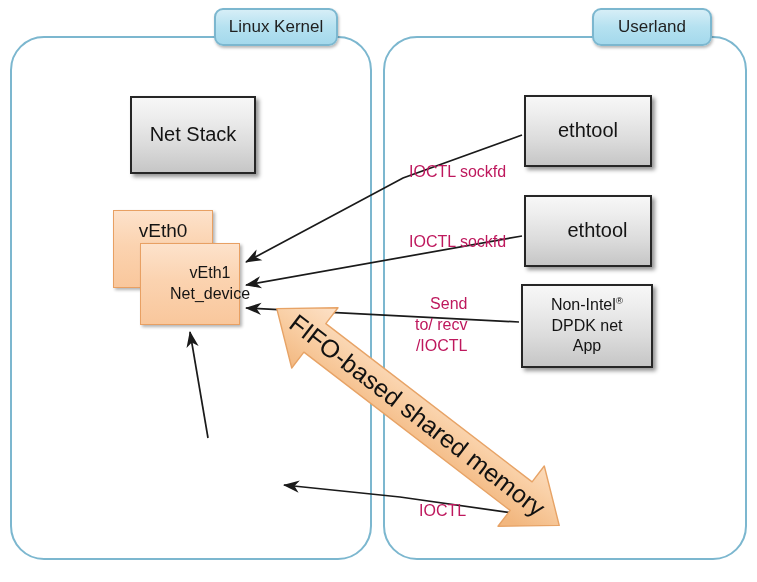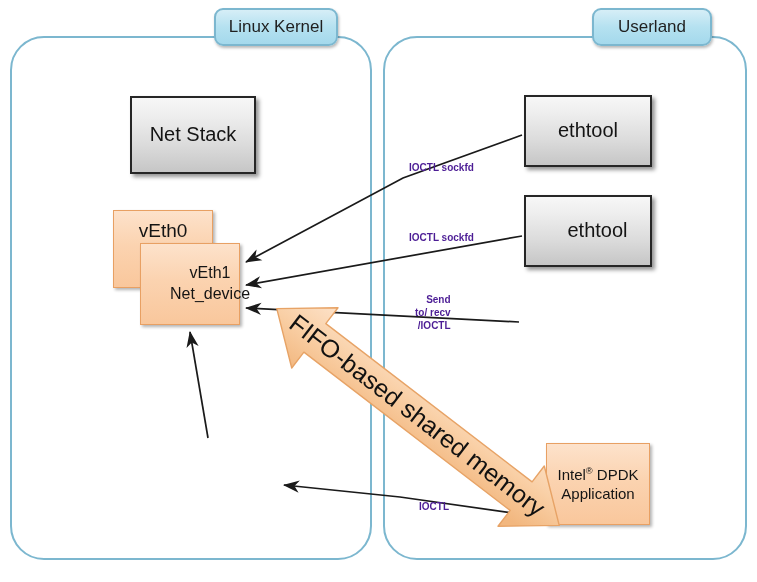--- a/index.html
+++ b/index.html
@@ -62,23 +62,22 @@
   }
   #box-veth0{left:113px;top:210px;width:100px;height:78px;font-size:19px;justify-content:flex-start;padding-top:8px;}
   #box-veth1{left:140px;top:243px;width:100px;height:82px;z-index:5;padding-left:40px;}
   #box-kni{left:178px;top:440px;width:100px;height:78px;}
   #box-dpdkapp{left:546px;top:443px;width:104px;height:82px;font-size:15px;}
 
   sup{font-size:0.62em;vertical-align:super;line-height:0;}
 
   
   .lbl{
-    position:absolute;font-size:10px;color:#4c1d95;line-height:1.32;
+    position:absolute;font-size:16px;color:#be185d;line-height:1.32;
     white-space:pre-line;
-    font-weight:bold;
   }
   #lbl-ioctl1{left:409px;top:161px;}
   #lbl-ioctl2{left:409px;top:231px;}
   #lbl-send{left:415px;top:293px;text-align:right;}
   #lbl-register{left:152px;top:388px;}
   #lbl-ioctl3{left:419px;top:500px;}
 
   
   #arrows{position:absolute;left:0;top:0;width:757px;height:582px;overflow:visible;}
 
@@ -162,25 +161,26 @@
 
 
   <div class="gbox" id="box-ifconfig">
     <span>ethtool</span>
   </div>
 
   <div class="gbox" id="box-ethtool">
     <span>ethtool</span>
   </div>
 
+  <div class="gbox" id="box-nonintel">
+    <span>Non-Intel<sup>®</sup></span>
+    <span>DPDK net</span>
+    <span>App</span>
+  </div>
 
-  <div class="obox" id="box-dpdkapp">
-    <span>Intel<sup>®</sup> DPDK</span>
-    <span>Application</span>
-  </div>
 
   <div class="lbl" id="lbl-ioctl1">IOCTL sockfd</div>
   <div class="lbl" id="lbl-ioctl2">IOCTL sockfd</div>
   <div class="lbl" id="lbl-send">Send
 to/ recv
 /IOCTL</div>
   <div class="lbl" id="lbl-ioctl3">IOCTL</div>
 
 </div>
 

